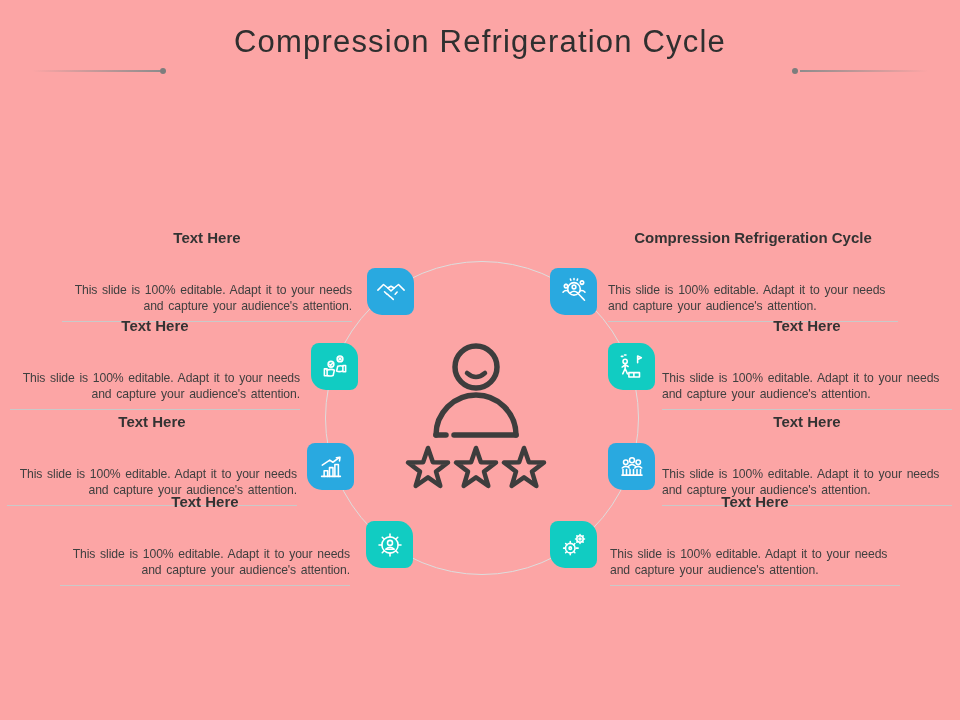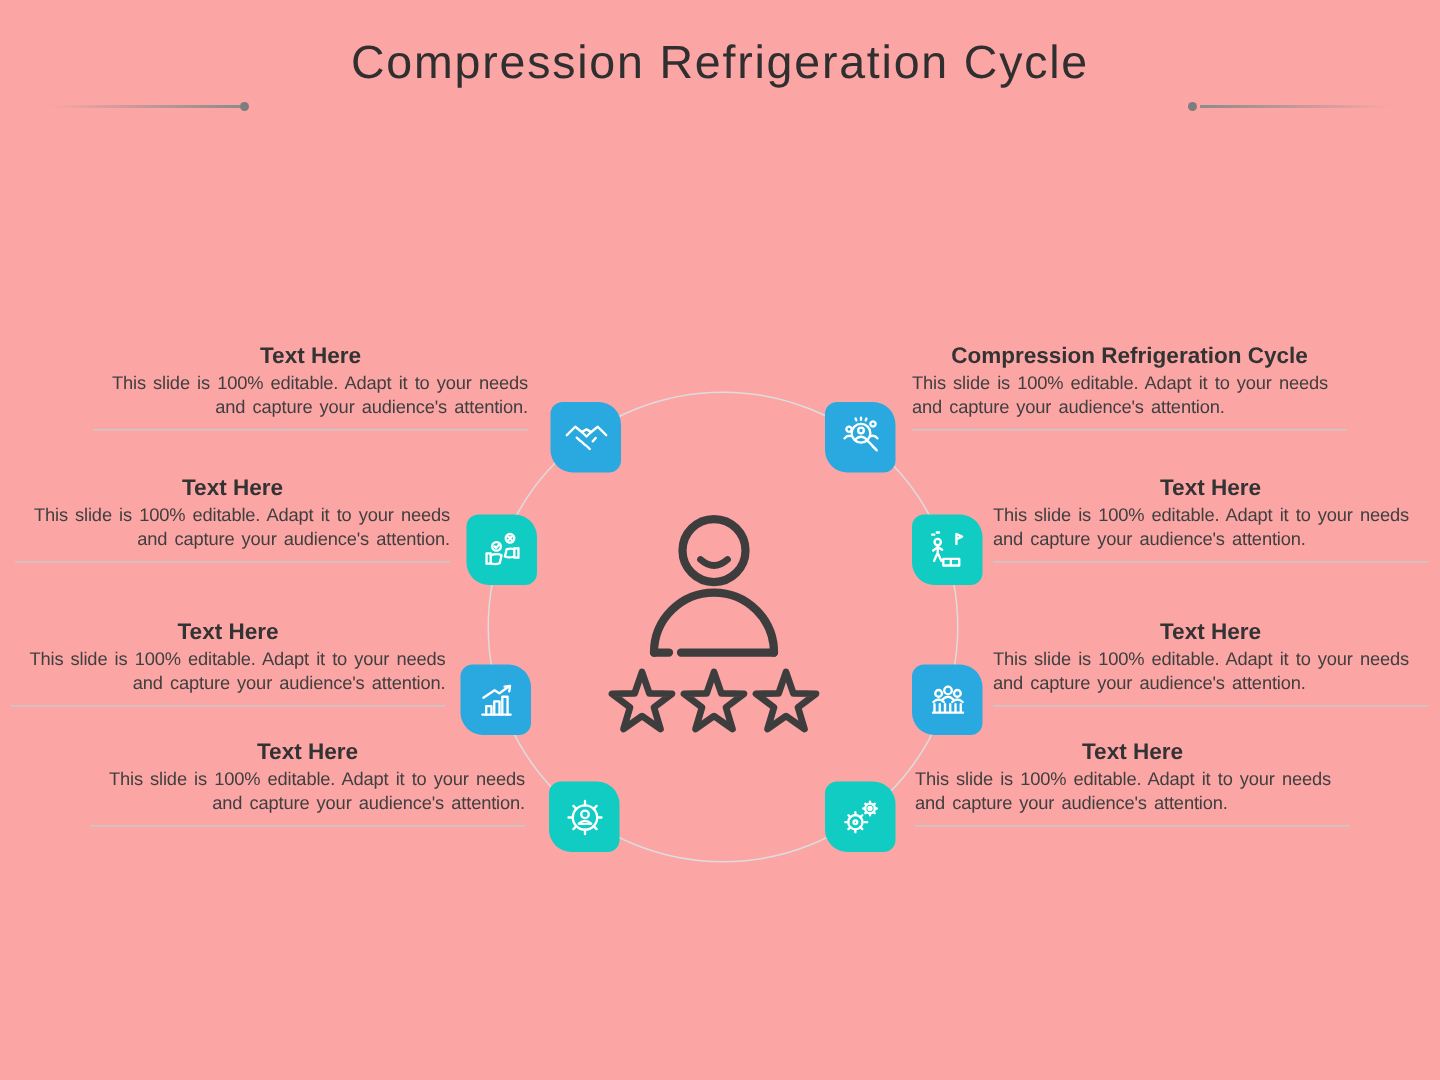--- a/index.html
+++ b/index.html
@@ -46,21 +46,21 @@
     position: absolute; width: 290px;
     padding-bottom: 7px;
     border-bottom: 1px solid #c9c9c9;
     z-index: 3;
   }
   .block .bh {
     font-size: 15px; line-height: 18px; font-weight: 700; color: #333333; text-align: center;
   }
   .block .bb {
     font-size: 12.2px; line-height: 16px; color: #3f3f3f;
-    letter-spacing: -0.1px; word-spacing: 1.5px;
+    letter-spacing: -0.1px; word-spacing: 1.5px; margin-top: 35px;
   }
   .block.al-right { text-align: right; }
   .block.al-left  { text-align: left; }
   .b0 { left: 62px;  top: 229px; }
   .b1 { left: 608px; top: 229px; }
   .b2 { left: 10px;  top: 317px; }
   .b3 { left: 662px; top: 317px; }
   .b4 { left: 7px;   top: 413px; }
   .b5 { left: 662px; top: 413px; }
   .b6 { left: 60px;  top: 493px; }

